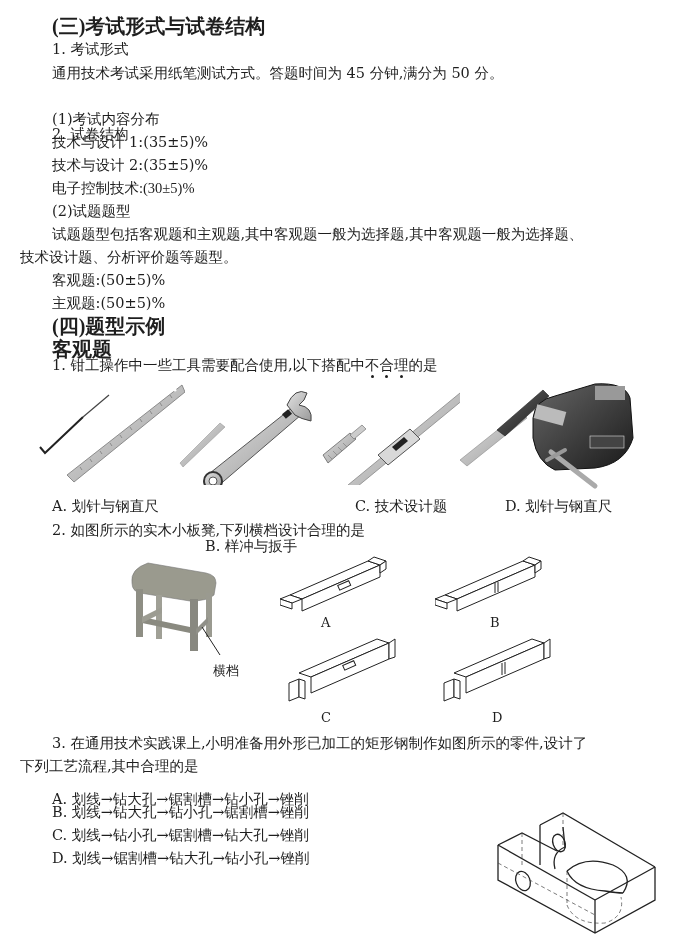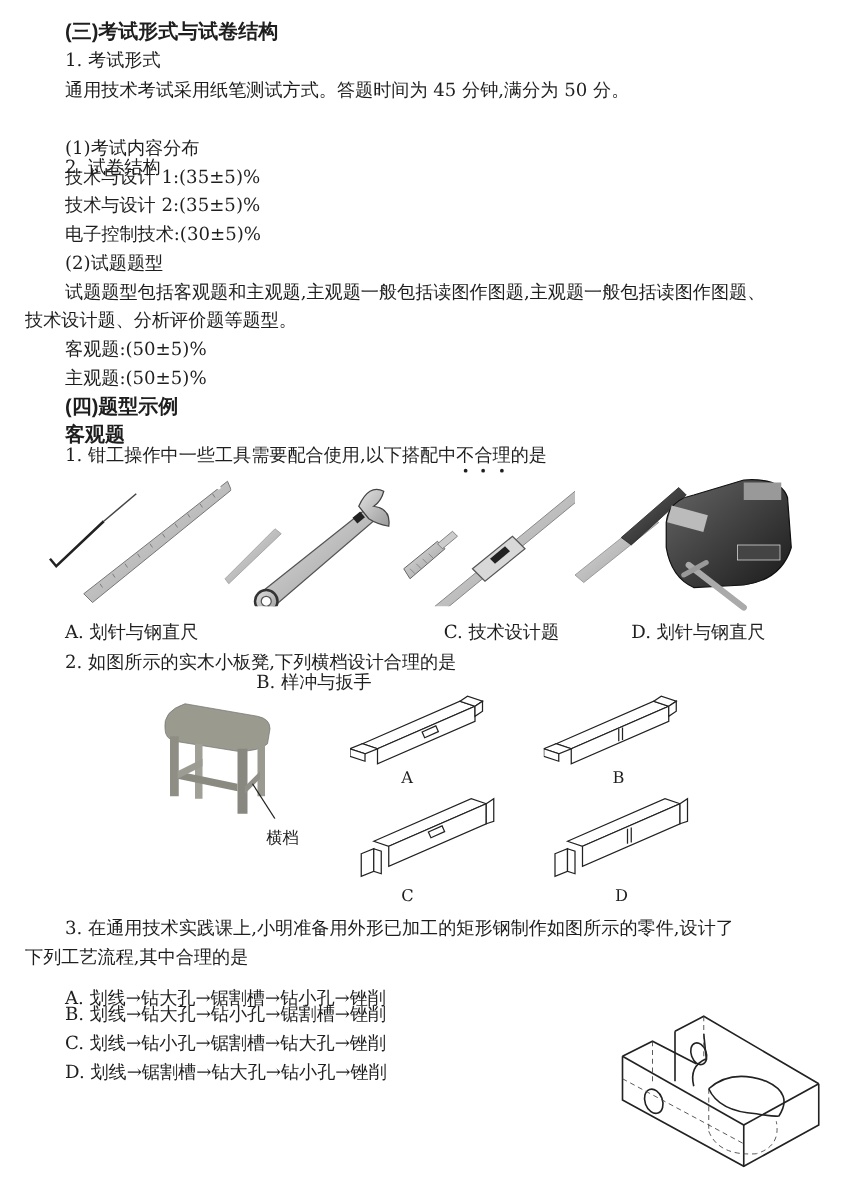--- a/index.html
+++ b/index.html
@@ -2,42 +2,42 @@
 <html><head>
 <meta charset="utf-8">
 <style>
   html, body { margin: 0; padding: 0; background: #ffffff; }
   body {
     width: 677px; height: 952px; position: relative; overflow: hidden;
     font-family: "DejaVu Serif", "Liberation Serif", serif;
     color: #1e1e1e; font-size: 14.5px;
   }
   .line { position: absolute; white-space: nowrap; line-height: 20px; }
-  .bold { font-family: Liberation Sans, sans-serif; font-weight: bold; font-size: 16px; }
+  .bold { font-family: Liberation Serif, serif; font-weight: bold; font-size: 20px; }
   .emph { position: relative; }
   .emph::after {
     content: ""; position: absolute; left: 50%; bottom: -5px;
     width: 3px; height: 3px; margin-left: -1.5px; border-radius: 50%; background: #1e1e1e;
   }
   .fig { position: absolute; }
   .label { position: absolute; font-size: 13px; line-height: 16px; }
 </style>
 </head>
 <body>
 
 <div class="line bold" style="left:52px;top:16px;">(三)考试形式与试卷结构</div>
 <div class="line" style="left:52px;top:39px;">1. 考试形式</div>
 <div class="line" style="left:52px;top:63px;">通用技术考试采用纸笔测试方式。答题时间为 45 分钟,满分为 50 分。</div>
 <div class="line" style="left:52px;top:86px;margin-top:38px;">2. 试卷结构</div>
 <div class="line" style="left:52px;top:109px;">(1)考试内容分布</div>
 <div class="line" style="left:52px;top:132px;"><span>技术与设计 1:</span><span>(35±5)%</span></div>
 <div class="line" style="left:52px;top:155px;text-align:center;"><span>技术与设计 2:</span><span>(35±5)%</span></div>
-<div class="line" style="left:52px;top:178px;"><span>电子控制技术:</span><span>(30±5)%</span></div>
+<div class="line" style="left:52px;top:178px;font-family:Liberation Serif, serif;"><span>电子控制技术:</span><span>(30±5)%</span></div>
 <div class="line" style="left:52px;top:201px;">(2)试题题型</div>
-<div class="line" style="left:52px;top:224px;">试题题型包括客观题和主观题,主观题一般包括读图作图题,主观题一般包括读图作图题、</div>
+<div class="line" style="left:52px;top:224px;">试题题型包括客观题和主观题,其中客观题一般为选择题,其中客观题一般为选择题、</div>
 <div class="line" style="left:20px;top:247px;">技术设计题、分析评价题等题型。</div>
 <div class="line" style="left:52px;top:270px;"><span>客观题:</span><span>(50±5)%</span></div>
 <div class="line" style="left:52px;top:293px;"><span>主观题:</span><span>(50±5)%</span></div>
 
 <div class="line bold" style="left:52px;top:316px;">(四)题型示例</div>
 <div class="line bold" style="left:52px;top:339px;">客观题</div>
 
 <div class="line" style="left:52px;top:355px;">
   <span>1. 钳工操作中一些工具需要配合使用,以下搭配中</span><span class="emph">不</span><span class="emph">合</span><span class="emph">理</span><span>的是</span>
 </div>

